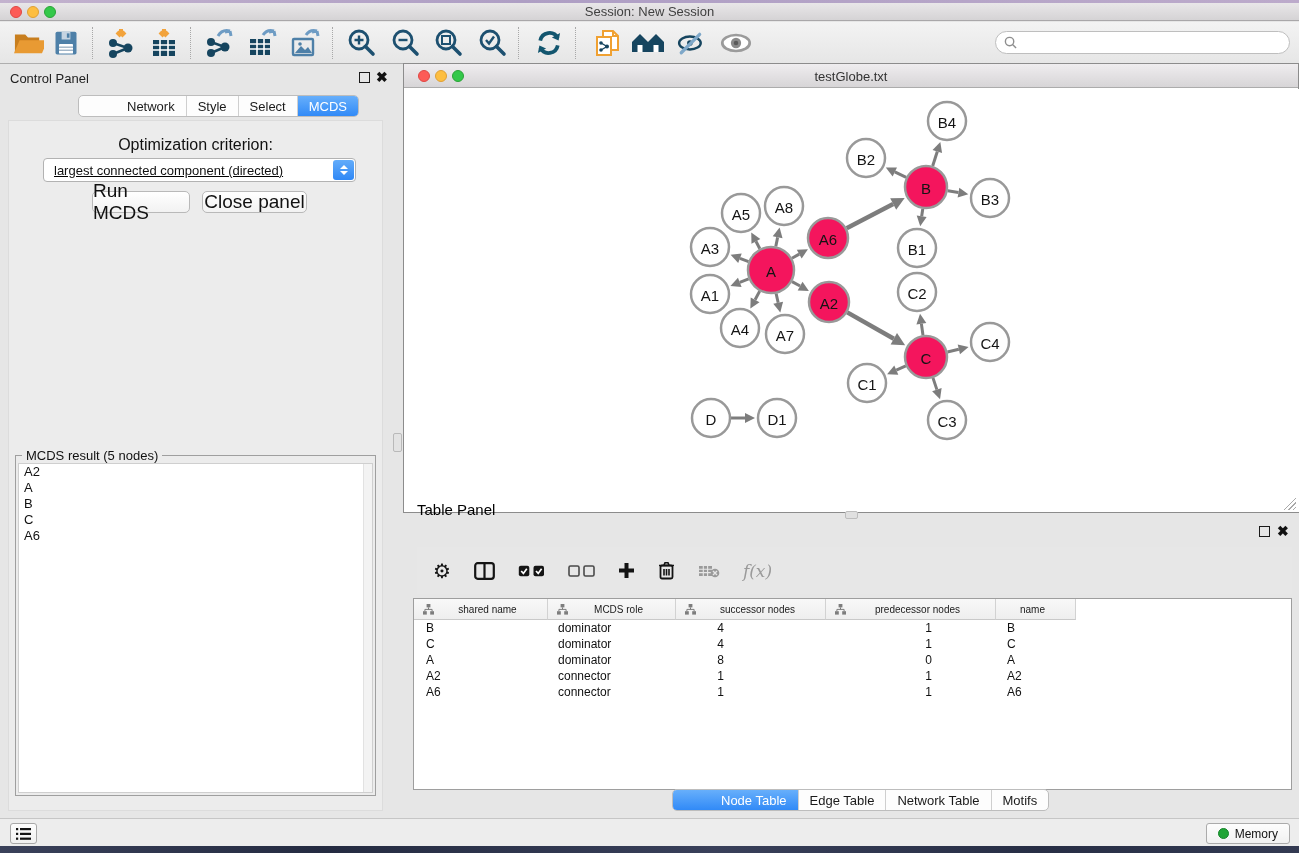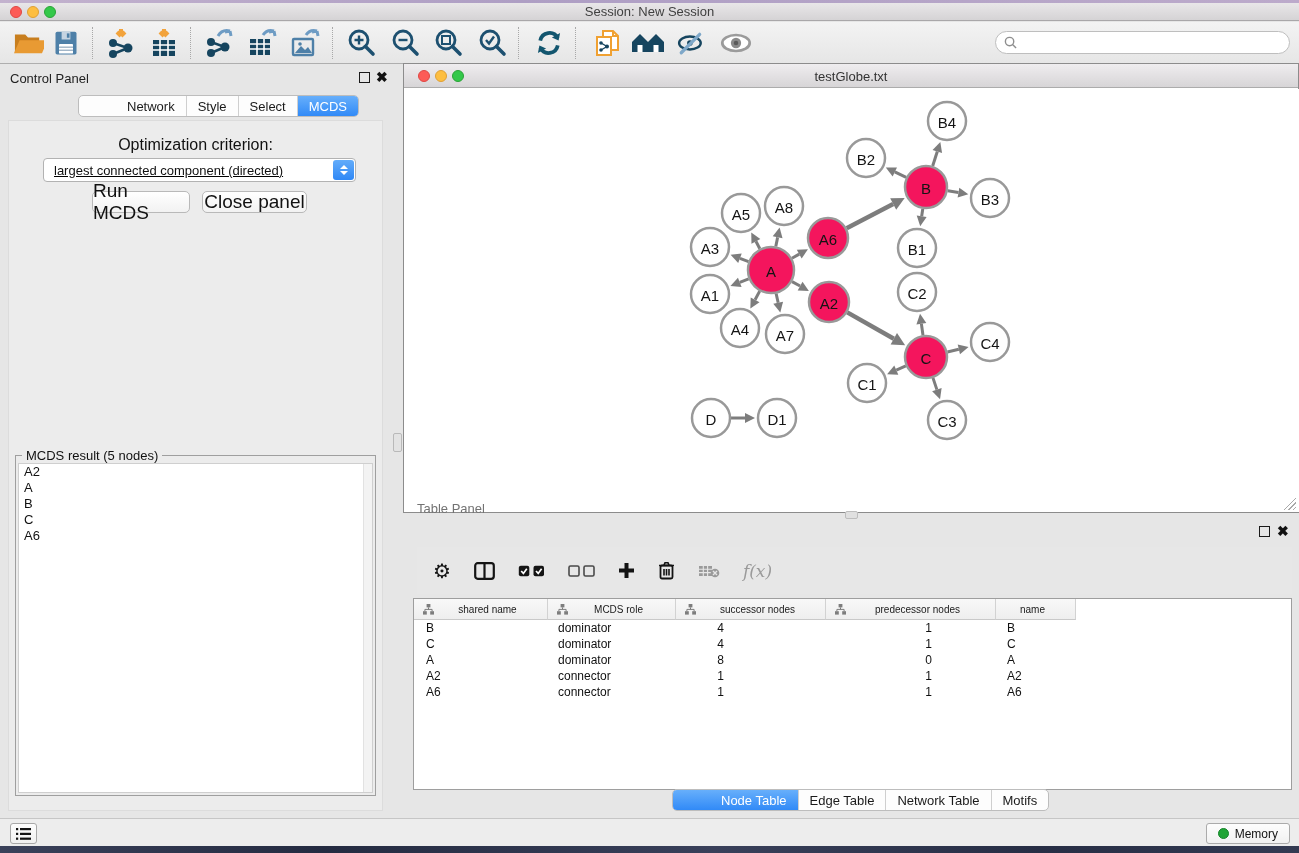--- a/index.html
+++ b/index.html
@@ -58,21 +58,21 @@
   
   .net-win { position:absolute; left:403px; top:63px; width:896px; height:450px; border:1px solid #8C8C8C; background:#fff; }
   .net-titlebar { position:absolute; left:0; top:0; width:100%; height:24px; background:linear-gradient(#EFEDEF,#D7D5D7); border-bottom:1px solid #ACACAC; }
   .net-titlebar .tl { top:6px; }
   .net-titlebar .tl.red { left:14px; } .net-titlebar .tl.yellow { left:31px; } .net-titlebar .tl.green { left:48px; }
   .net-title-text { position:absolute; top:5px; width:100%; text-align:center; font-size:13px; color:#333; }
   .net-canvas { position:absolute; left:0; top:25px; width:968px; height:423px; background:#fff; }
   .net-resize { position:absolute; right:2px; bottom:2px; width:14px; height:14px; background:repeating-linear-gradient(135deg,transparent,transparent 2px,#A9A9A9 2px,#A9A9A9 3px); clip-path:polygon(100% 0,100% 100%,0 100%); }
 
   
-  .tp-title { position:absolute; left:417px; top:501px; font-size:13px; color:#737373; }
+  .tp-title { position:absolute; left:417px; top:501px; font-size:15px; color:#000000; }
   .tp-toolbar { position:absolute; left:417px; top:547px; width:875px; height:47px; background:#E7E7E7; display:flex; align-items:center; gap:23px; padding-left:16px; }
   .tp-icon { display:flex; align-items:center; justify-content:center; }
   .gear-glyph { font-size:20px; color:#141414; }
   .fx-glyph { font-family:"DejaVu Serif", serif; font-style:italic; font-size:17px; color:#9A9A9A; }
   .tbl { position:absolute; left:413px; top:598px; width:879px; height:192px; background:#fff; border:1px solid #9E9E9E; overflow:hidden; }
   .tbl-head { display:flex; height:21px; }
   .th { display:flex; align-items:center; border-right:1px solid #D2D2D2; border-bottom:1px solid #C9C9C9; background:linear-gradient(#F8F8F8,#EEEEEE); font-size:10px; color:#1A1A1A; }
   .th .th-ico { margin-left:9px; display:flex; }
   .th .th-label { flex:1; text-align:center; padding-right:6px; }
   .tr { display:flex; height:16px; align-items:center; font-size:12px; color:#111; }

